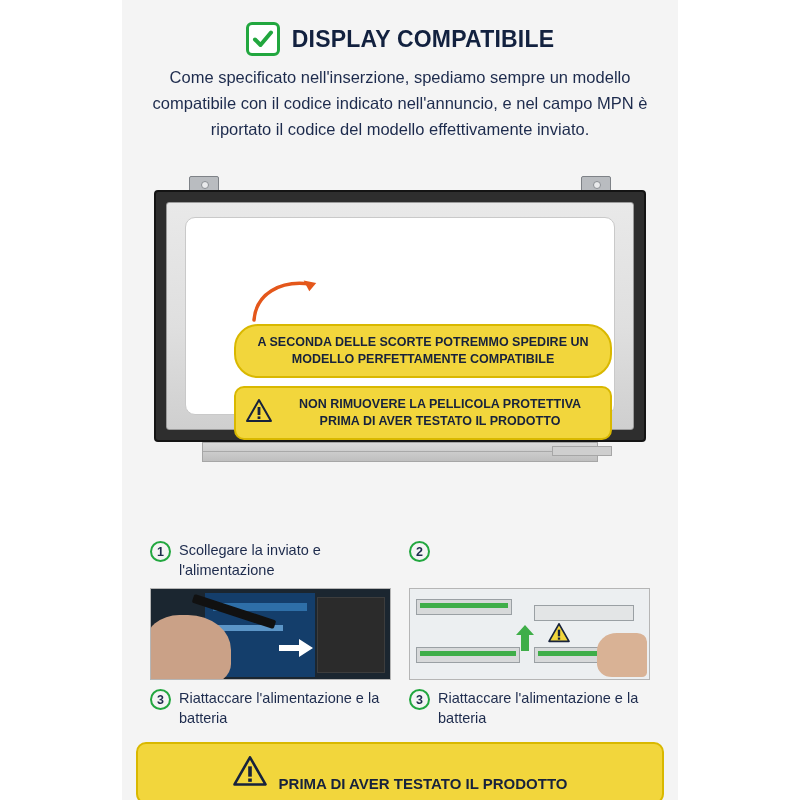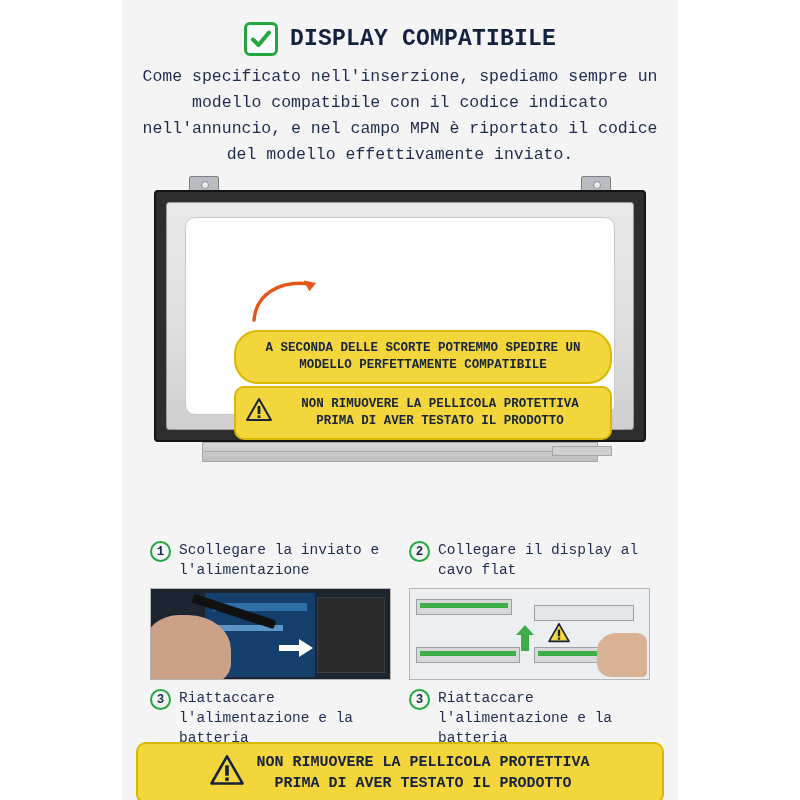--- a/index.html
+++ b/index.html
@@ -12,21 +12,20 @@
     height: 800px;
     font-family: "Liberation Sans", sans-serif;
     overflow: hidden;
   }
   .page {
     position: relative;
     width: 719px;
     height: 800px;
     background: #ffffff;
     box-sizing: border-box;
-    font-family: Liberation Mono, monospace;
   }
   .sheet {
     position: absolute;
     left: 122px;
     top: 0px;
     width: 556px;
     height: 800px;
     background: #f4f4f4;
     box-sizing: border-box;
   }
@@ -150,21 +149,21 @@
     border: 2px solid #d9b800;
     border-radius: 10px;
     box-sizing: border-box;
     padding: 8px 10px;
     text-align: center;
     color: #17223c;
     font-size: 12.5px;
     font-weight: bold;
     line-height: 17px;
   }
-  .note.one { top: 112px; border-radius: 24px; }
+  .note.one { top: 106px; border-radius: 24px; }
   .note.two {
     top: 168px;
     display: flex;
     align-items: center;
     gap: 8px;
     text-align: center;
     justify-content: center;
   }
   .note.two .note-text { flex: 1; }
   .warn-tri { flex: 0 0 auto; }
@@ -469,21 +468,20 @@
           </div>
           <div class="step-head step-head2">
             <span class="num">3</span>
             <span class="step-text">Riattaccare l'alimentazione e la batteria</span>
           </div>
         </div>
 
         <div class="step-col">
           <div class="step-head">
             <span class="num">2</span>
-            <span class="step-text">Collegare il display al cavo flat</span>
           </div>
           <div class="photo b">
             <div class="conn c1">
                 <span class="strip"></span>
               </div>
             <div class="conn c4"></div>
             <div class="conn c2">
                 <span class="strip"></span>
               </div>
             <div class="conn c3">
@@ -514,19 +512,19 @@
 
     <div class="footer">
       <span>
         <svg width="34" height="31" viewBox="0 0 26 24">
           <path d="M13 1 L25 22 L1 22 Z" fill="#f2d63c" stroke="#17223c" stroke-width="2" stroke-linejoin="round"></path>
           <rect x="11.6" y="8" width="2.8" height="8" fill="#17223c"></rect>
           <rect x="11.6" y="17.4" width="2.8" height="2.6" fill="#17223c"></rect>
         </svg>
       </span>
       <span class="footer-text">
-        <span>NON RIMUOVERE LA PELLICOLA PROTETTIVA</span><br>
+        <br>
         <span>PRIMA DI AVER TESTATO IL PRODOTTO</span>
       </span>
     </div>
 
   </div>
 </div>
 
 </body></html>

